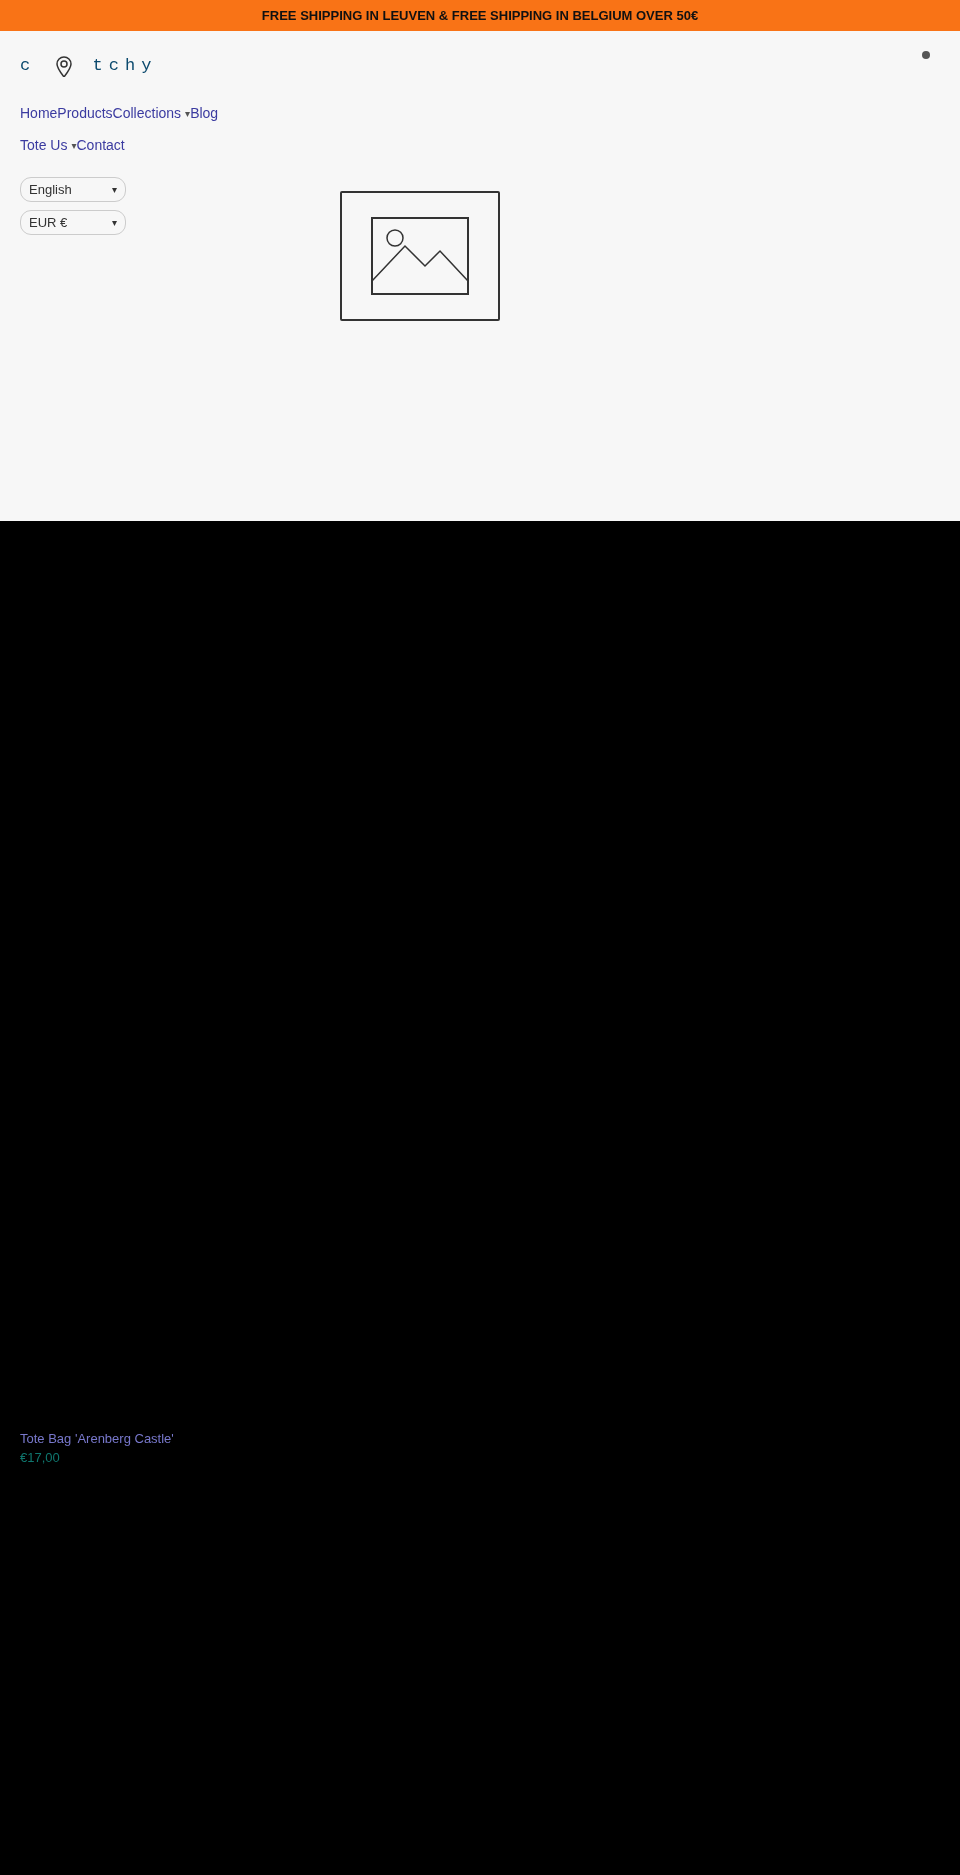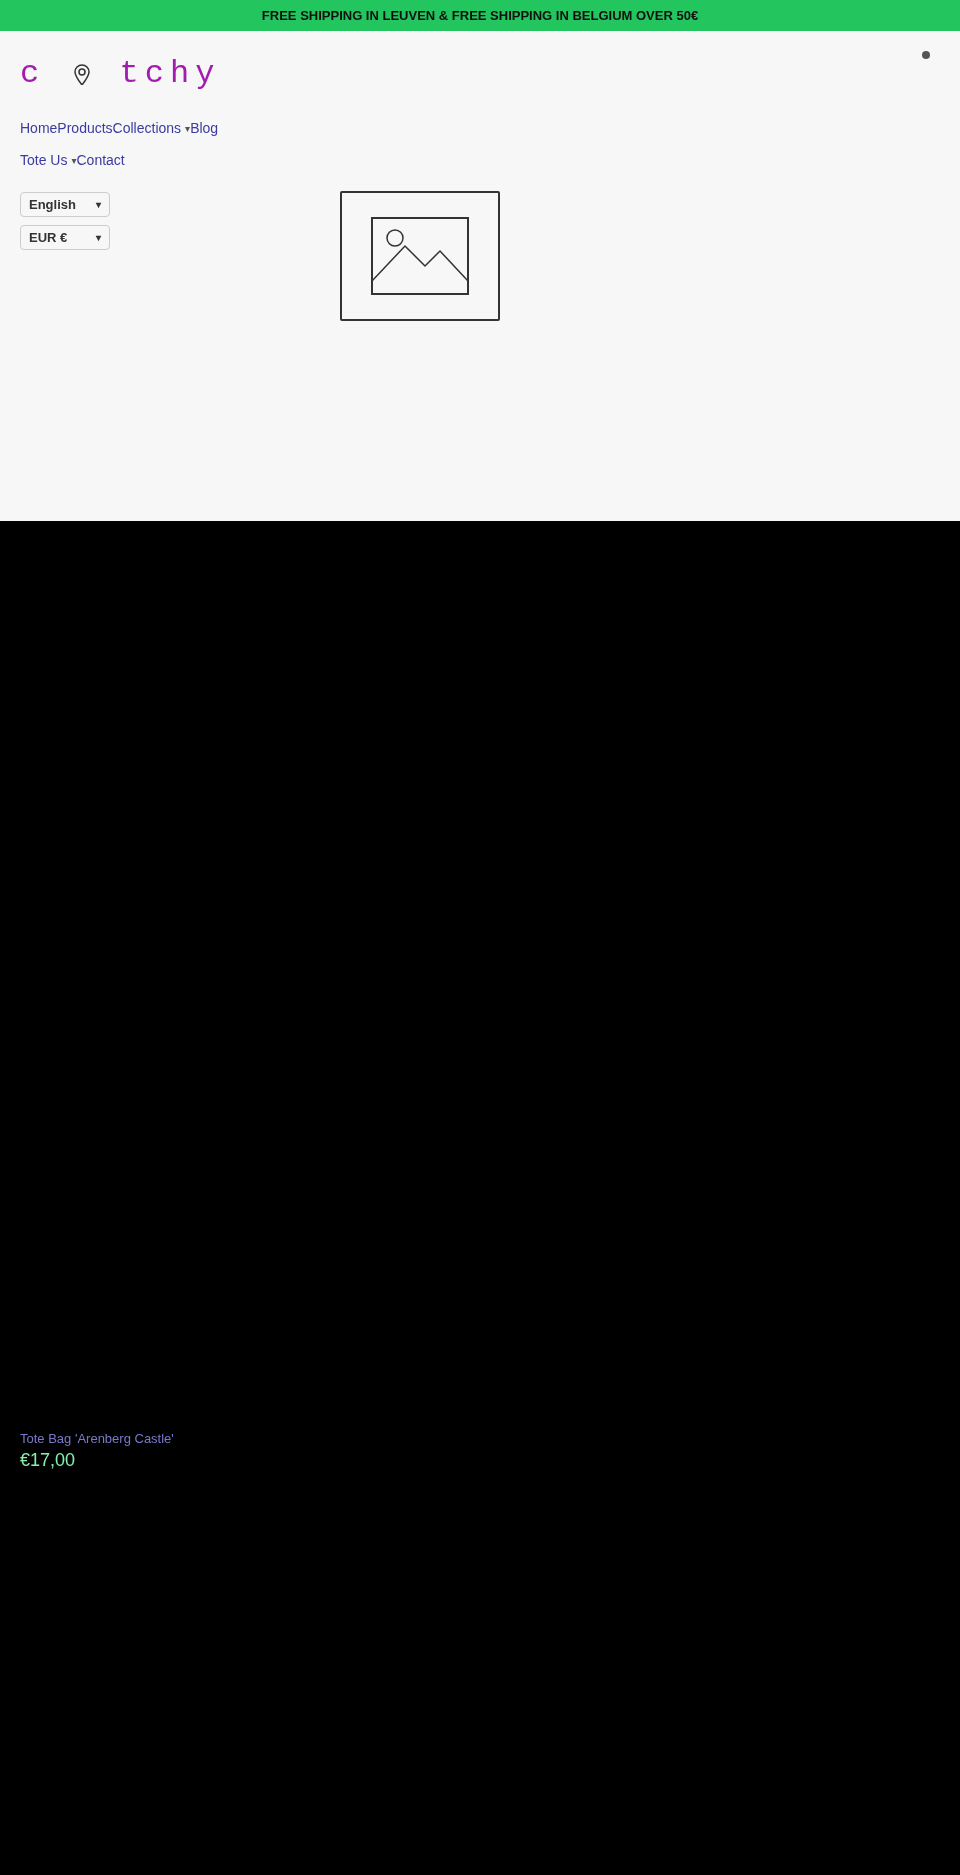--- a/index.html
+++ b/index.html
@@ -1,20 +1,20 @@
 <!DOCTYPE html>
 <html><head>
   <meta charset="utf-8">
   <style>
     * { margin: 0; padding: 0; box-sizing: border-box; }
     body { width: 960px; min-height: 1875px; font-family: Arial, sans-serif; background: #f7f7f7; }
 
     
     .top-banner {
-      background: #22c55e;
+      background: #f97316;
       text-align: center;
       padding: 8px 16px;
       font-size: 13px;
       font-weight: 600;
       color: #111;
     }
 
     .cart-dot {
       position: absolute;
       top: 20px;
@@ -26,24 +26,24 @@
     }
 
     .logo {
       display: flex;
       align-items: center;
       margin-top: 8px;
       margin-bottom: 16px;
     }
 
     .logo-text {
-      font-size: 32px;
+      font-size: 17px;
       font-weight: 300;
       letter-spacing: 6px;
-      color: #a21caf;
+      color: #0c4a6e;
       font-family: 'Courier New', monospace;
     }
 
     .logo-icon {
       display: inline-block;
       width: 22px;
       height: 22px;
       margin: 0 1px;
       vertical-align: middle;
     }
@@ -89,23 +89,22 @@
       display: flex;
       align-items: center;
       gap: 4px;
       font-size: 13px;
       color: #333;
       cursor: pointer;
       background: transparent;
       border: none;
       padding: 4px 8px;
       border: 1px solid #ccc;
-      border-radius: 4px;
-      width: 90px;
-      font-weight: bold;
+      border-radius: 11px;
+      width: 106px;
     }
 
     .selector .chevron {
       font-size: 10px;
       margin-left: auto;
     }
 
     
     .image-placeholder {
       position: absolute;
@@ -161,22 +160,22 @@
     }
 
     .product-name {
       font-size: 13px;
       color: #7878cc;
       margin-bottom: 4px;
       margin-top: 20px;
     }
 
     .product-price {
-      font-size: 18px;
-      color: #86efac;
+      font-size: 13px;
+      color: #0f766e;
     }
 
     
     .product-img-block {
       width: 200px;
       height: 200px;
       background: #000;
       margin-bottom: 8px;
     }
   </style>

